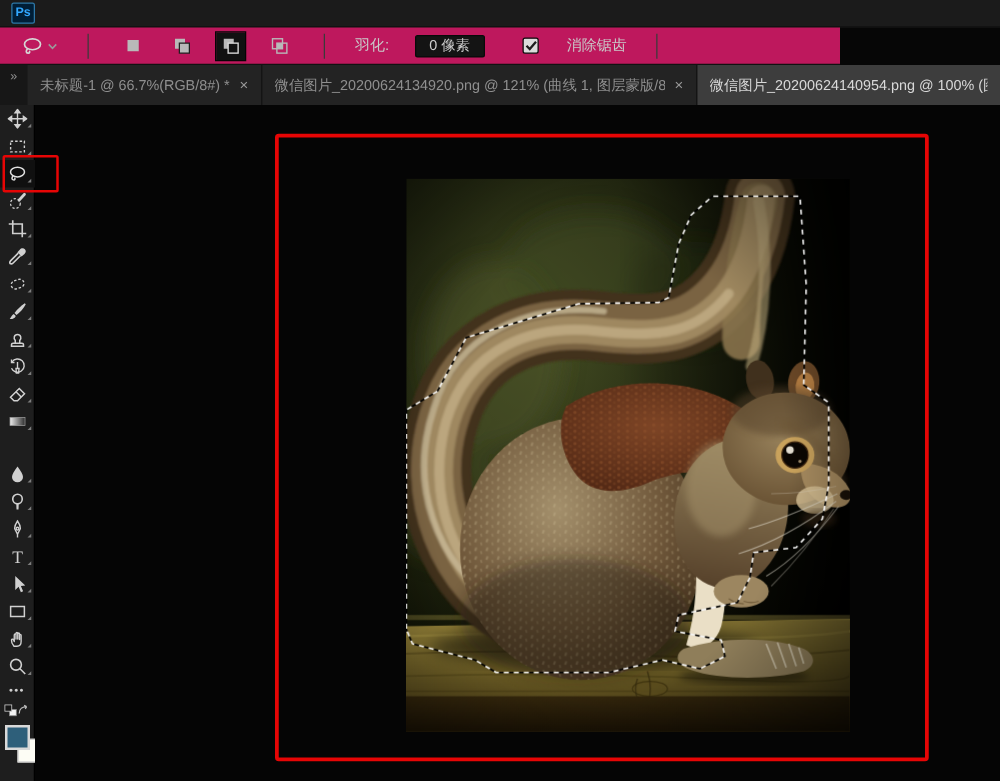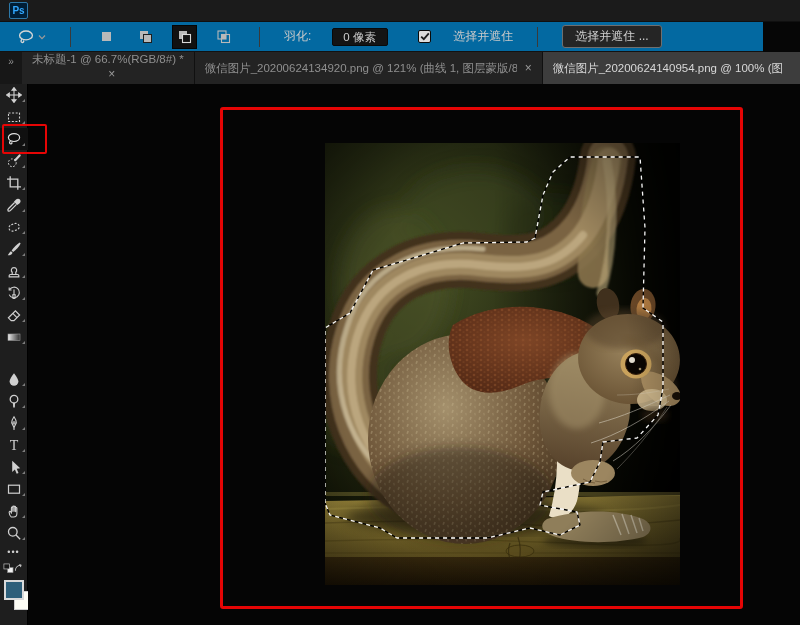--- a/index.html
+++ b/index.html
@@ -11,22 +11,22 @@
   .menubar { position:absolute; left:0; top:0; width:800px; height:22px;
     background:#1b1b1b; border-bottom:1px solid #101010;
     display:flex; align-items:center; }
   .ps-logo { width:19px; height:17px; margin-left:9px; background:#001e36;
     border:1px solid #2d78a8; color:#31a8ff; font-size:10px; font-weight:bold;
     display:flex; align-items:center; justify-content:center; border-radius:2px; }
   .menu-items { display:flex; margin-left:18px; }
   .mi { color:#c9c9c9; font-size:12px; padding:0 11px; line-height:22px; white-space:nowrap; cursor:default; }
 
   
-  .optionsbar { position:absolute; left:0; top:22px; width:763px; height:30px;
-    background:#0369a1; border-bottom:1px solid #121212;
+  .optionsbar { position:absolute; left:0; top:22px; width:672px; height:30px;
+    background:#be185d; border-bottom:1px solid #121212;
     display:flex; align-items:center;gap:16px; }
   .tool-preset { display:flex; align-items:center; margin-left:16px; gap:2px; }
   .sep { width:1px; height:20px; background:#3a3a3a; margin:0 8px; }
   .mode { width:23px; height:22px; background:transparent; border:none;
     display:flex; align-items:center; justify-content:center; }
   .mode.pressed { background:#111; outline:1px solid #050505; }
   .lbl { color:#c9c9c9; font-size:12px; white-space:nowrap; }
   .field { min-width:56px; height:18px; background:#141414; border:1px solid #090909;
     border-radius:2px; color:#cdcdcd; font-size:11.5px; line-height:16px;
     padding:0 10px; margin-left:5px; }
@@ -128,29 +128,28 @@
     <div class="sep"></div>
 
     <span class="lbl">羽化:</span>
     <div class="field">0 像素</div>
 
     <span class="checkbox">
       <svg width="10" height="9" viewBox="0 0 10 9">
           <path d="M1.2 4.6 L3.8 7.2 L8.8 1.4" fill="none" stroke="#1d1d1d" stroke-width="1.8"></path>
         </svg>
     </span>
-    <span class="lbl">选择并遮住</span>
+    <span class="lbl">消除锯齿</span>
     <div class="sep"></div>
 
-    <button class="sm-btn">选择并遮住 ...</button>
   </div>
 
   <div class="tabbar">
     <span class="collapse">»</span>
-    <div class="tab" style="max-width:190px;flex-direction:column;">
+    <div class="tab" style="max-width:190px;">
       <span class="tab-title">未标题-1 @ 66.7%(RGB/8#) *</span>
       <span class="tab-close">×</span>
     </div>
     <div class="tab" style="max-width:348px;">
       <span class="tab-title">微信图片_20200624134920.png @ 121% (曲线 1, 图层蒙版/8) *</span>
       <span class="tab-close">×</span>
     </div>
     <div class="tab active" style="flex:1; max-width:none; border-right:none;">
       <span class="tab-title">微信图片_20200624140954.png @ 100% (图</span>
     </div>

